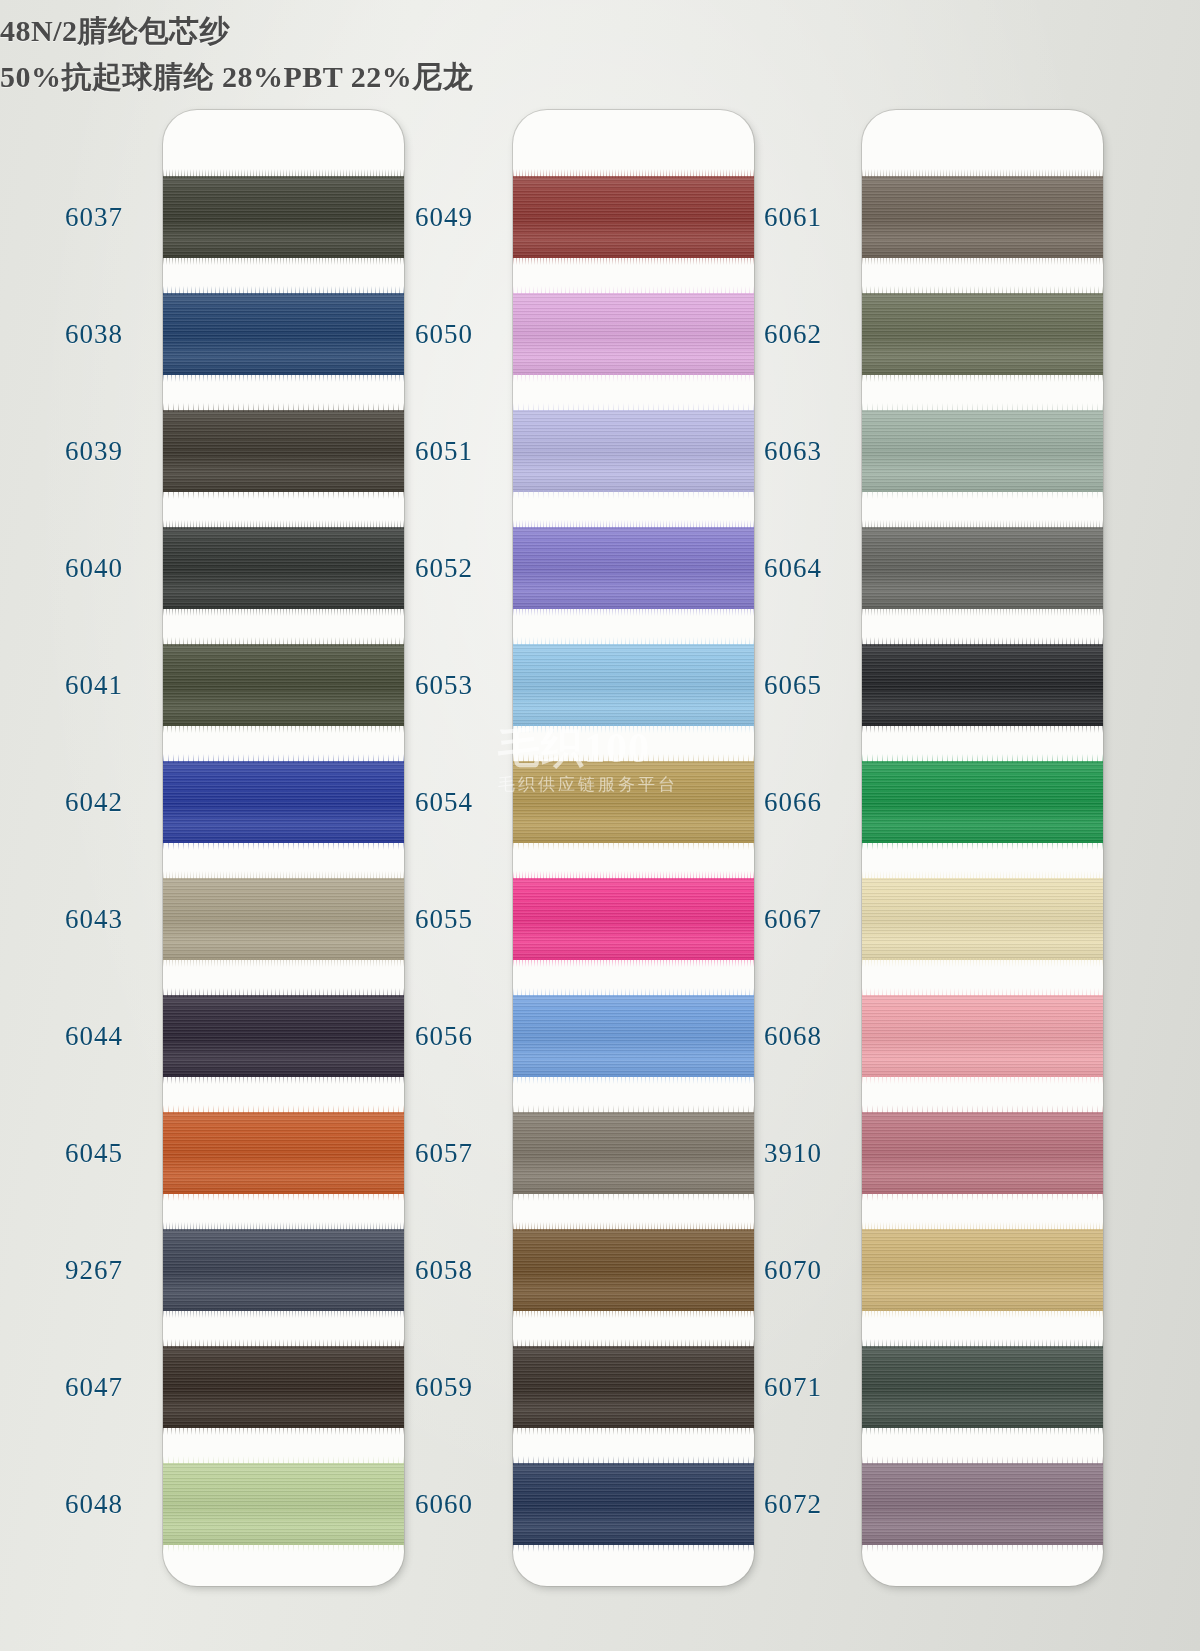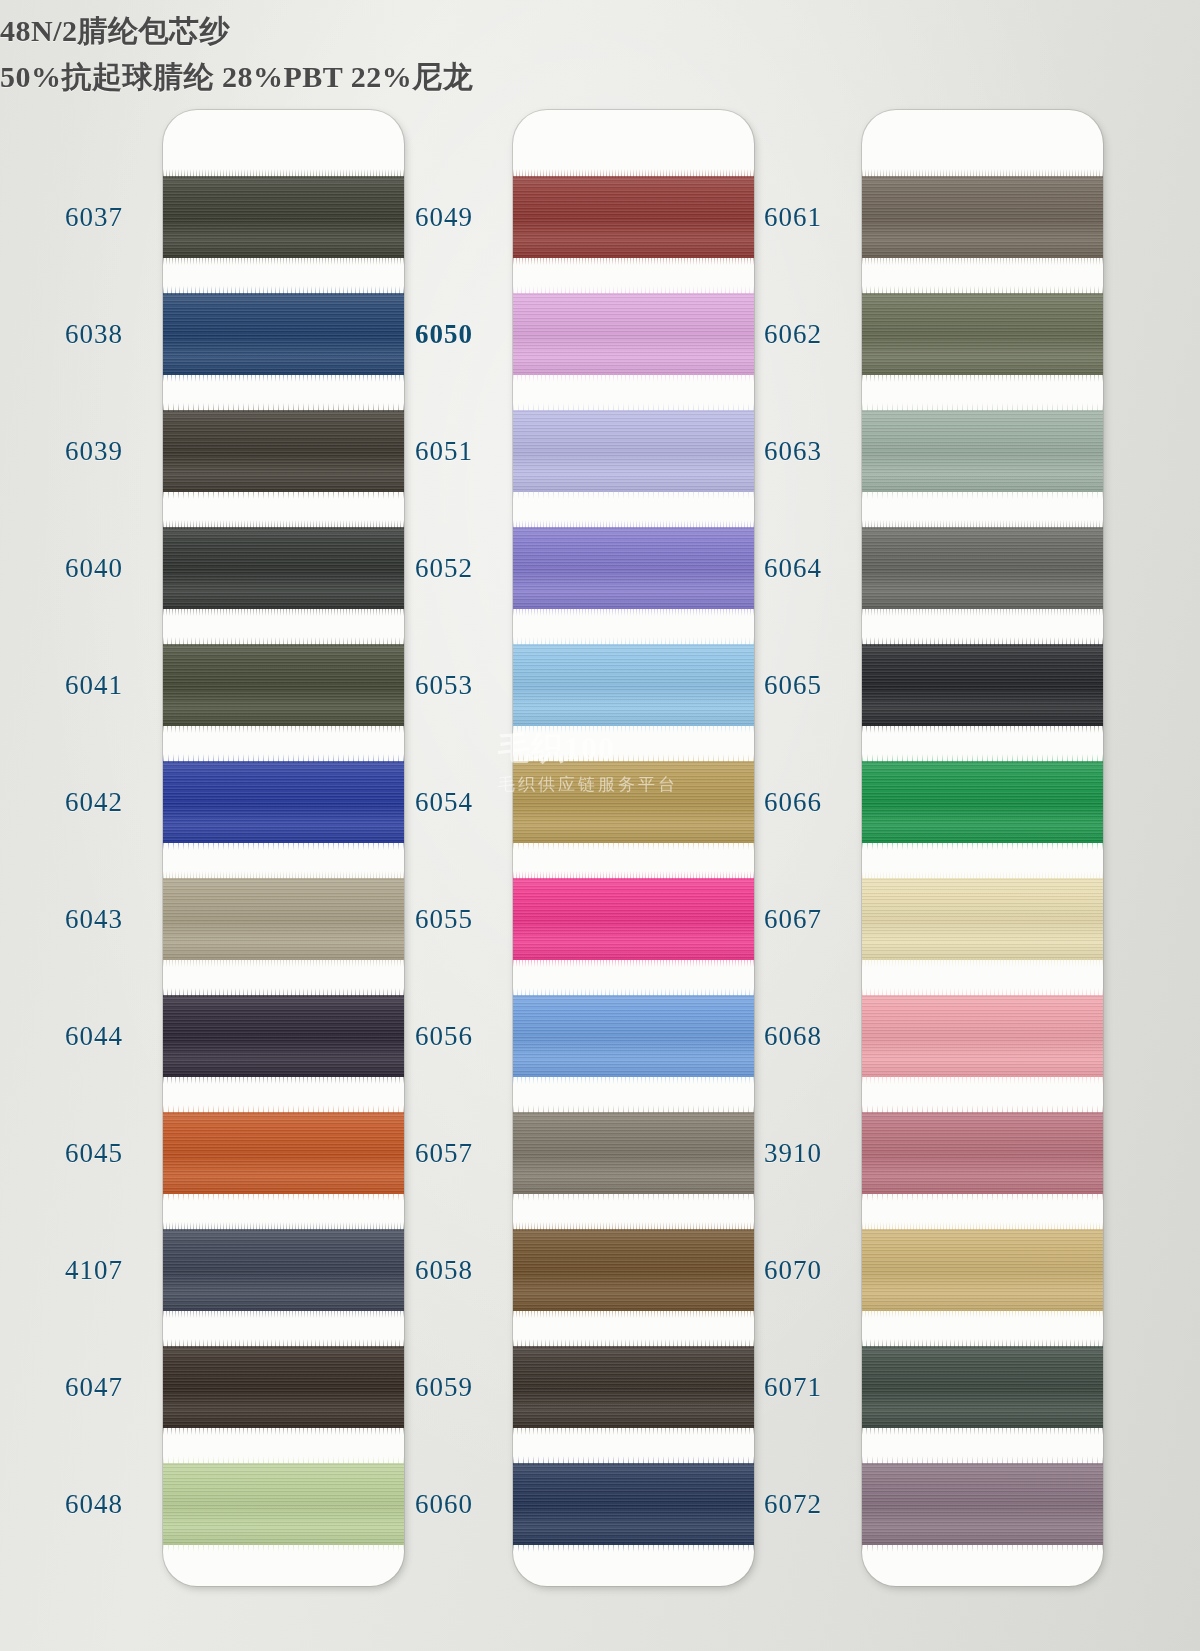--- a/index.html
+++ b/index.html
@@ -87,21 +87,21 @@
   }
 
   
   .watermark{
     position:absolute;z-index:6;pointer-events:none;
     left:498px;top:726px;width:330px;
     text-align:left;
     font-family:"DejaVu Sans","Liberation Sans",sans-serif;
   }
   .wm-main{
-    font-size:32px;line-height:44px;font-weight:700;
+    font-size:42px;line-height:44px;font-weight:700;
     color:rgba(255,255,255,.62);
     letter-spacing:1px;
     white-space:nowrap;
     font-family:Liberation Serif, serif;
   }
   .wm-sub{
     font-size:17px;line-height:20px;
     color:rgba(255,255,255,.55);
     letter-spacing:3px;margin-top:4px;
     white-space:nowrap;
@@ -120,21 +120,21 @@
 <div id="cards-root">
     <div class="label" style="left: 28px; top: 204px;">6037</div>
     <div class="label" style="left: 28px; top: 321px;">6038</div>
     <div class="label" style="left: 28px; top: 438px;">6039</div>
     <div class="label" style="left: 28px; top: 555px;">6040</div>
     <div class="label" style="left: 28px; top: 672px;">6041</div>
     <div class="label" style="left: 28px; top: 789px;">6042</div>
     <div class="label" style="left: 28px; top: 906px;">6043</div>
     <div class="label" style="left: 28px; top: 1023px;">6044</div>
     <div class="label" style="left: 28px; top: 1140px;">6045</div>
-    <div class="label" style="left: 28px; top: 1257px;">4107</div>
+    <div class="label" style="left: 28px; top: 1257px;">9267</div>
     <div class="label" style="left: 28px; top: 1374px;">6047</div>
     <div class="label" style="left: 28px; top: 1491px;">6048</div>
     <div class="card" style="left: 163px; top: 110px; width: 241px; height: 1476px;">
       <div class="card-inner">
         <div class="swatch" title="6037" style="top: 66px; height: 82px;">
           <div class="swatch-core" style="background: rgb(59, 61, 49);"></div>
           <div class="fuzz t" style="background: repeating-linear-gradient(90deg, rgb(59, 61, 49) 0px, rgb(59, 61, 49) 1px, rgba(255, 255, 255, 0) 1px, rgba(255, 255, 255, 0) 3px); mask-image: linear-gradient(to top, rgba(0, 0, 0, 0.9), rgba(0, 0, 0, 0));"></div>
           <div class="fuzz b" style="background: repeating-linear-gradient(90deg, rgb(59, 61, 49) 0px, rgb(59, 61, 49) 1px, rgba(255, 255, 255, 0) 1px, rgba(255, 255, 255, 0) 3px); mask-image: linear-gradient(rgba(0, 0, 0, 0.9), rgba(0, 0, 0, 0));"></div>
         </div>
         <div class="swatch" title="6038" style="top: 183px; height: 82px;">
@@ -188,21 +188,21 @@
           <div class="fuzz b" style="background: repeating-linear-gradient(90deg, rgb(52, 42, 34) 0px, rgb(52, 42, 34) 1px, rgba(255, 255, 255, 0) 1px, rgba(255, 255, 255, 0) 4px); mask-image: linear-gradient(rgba(0, 0, 0, 0.9), rgba(0, 0, 0, 0));"></div>
         </div>
         <div class="swatch" title="6048" style="top: 1353px; height: 82px;">
           <div class="swatch-core" style="background: rgb(185, 207, 150);"></div>
           <div class="fuzz t" style="background: repeating-linear-gradient(90deg, rgb(185, 207, 150) 0px, rgb(185, 207, 150) 1px, rgba(255, 255, 255, 0) 1px, rgba(255, 255, 255, 0) 5px); mask-image: linear-gradient(to top, rgba(0, 0, 0, 0.9), rgba(0, 0, 0, 0));"></div>
           <div class="fuzz b" style="background: repeating-linear-gradient(90deg, rgb(185, 207, 150) 0px, rgb(185, 207, 150) 1px, rgba(255, 255, 255, 0) 1px, rgba(255, 255, 255, 0) 5px); mask-image: linear-gradient(rgba(0, 0, 0, 0.9), rgba(0, 0, 0, 0));"></div>
         </div>
       </div>
     </div>
     <div class="label" style="left: 378px; top: 204px;">6049</div>
-    <div class="label" style="left: 378px; top: 321px; font-weight: bold;">6050</div>
+    <div class="label" style="left: 378px; top: 321px;">6050</div>
     <div class="label" style="left: 378px; top: 438px;">6051</div>
     <div class="label" style="left: 378px; top: 555px;">6052</div>
     <div class="label" style="left: 378px; top: 672px;">6053</div>
     <div class="label" style="left: 378px; top: 789px;">6054</div>
     <div class="label" style="left: 378px; top: 906px;">6055</div>
     <div class="label" style="left: 378px; top: 1023px;">6056</div>
     <div class="label" style="left: 378px; top: 1140px;">6057</div>
     <div class="label" style="left: 378px; top: 1257px;">6058</div>
     <div class="label" style="left: 378px; top: 1374px;">6059</div>
     <div class="label" style="left: 378px; top: 1491px;">6060</div>

